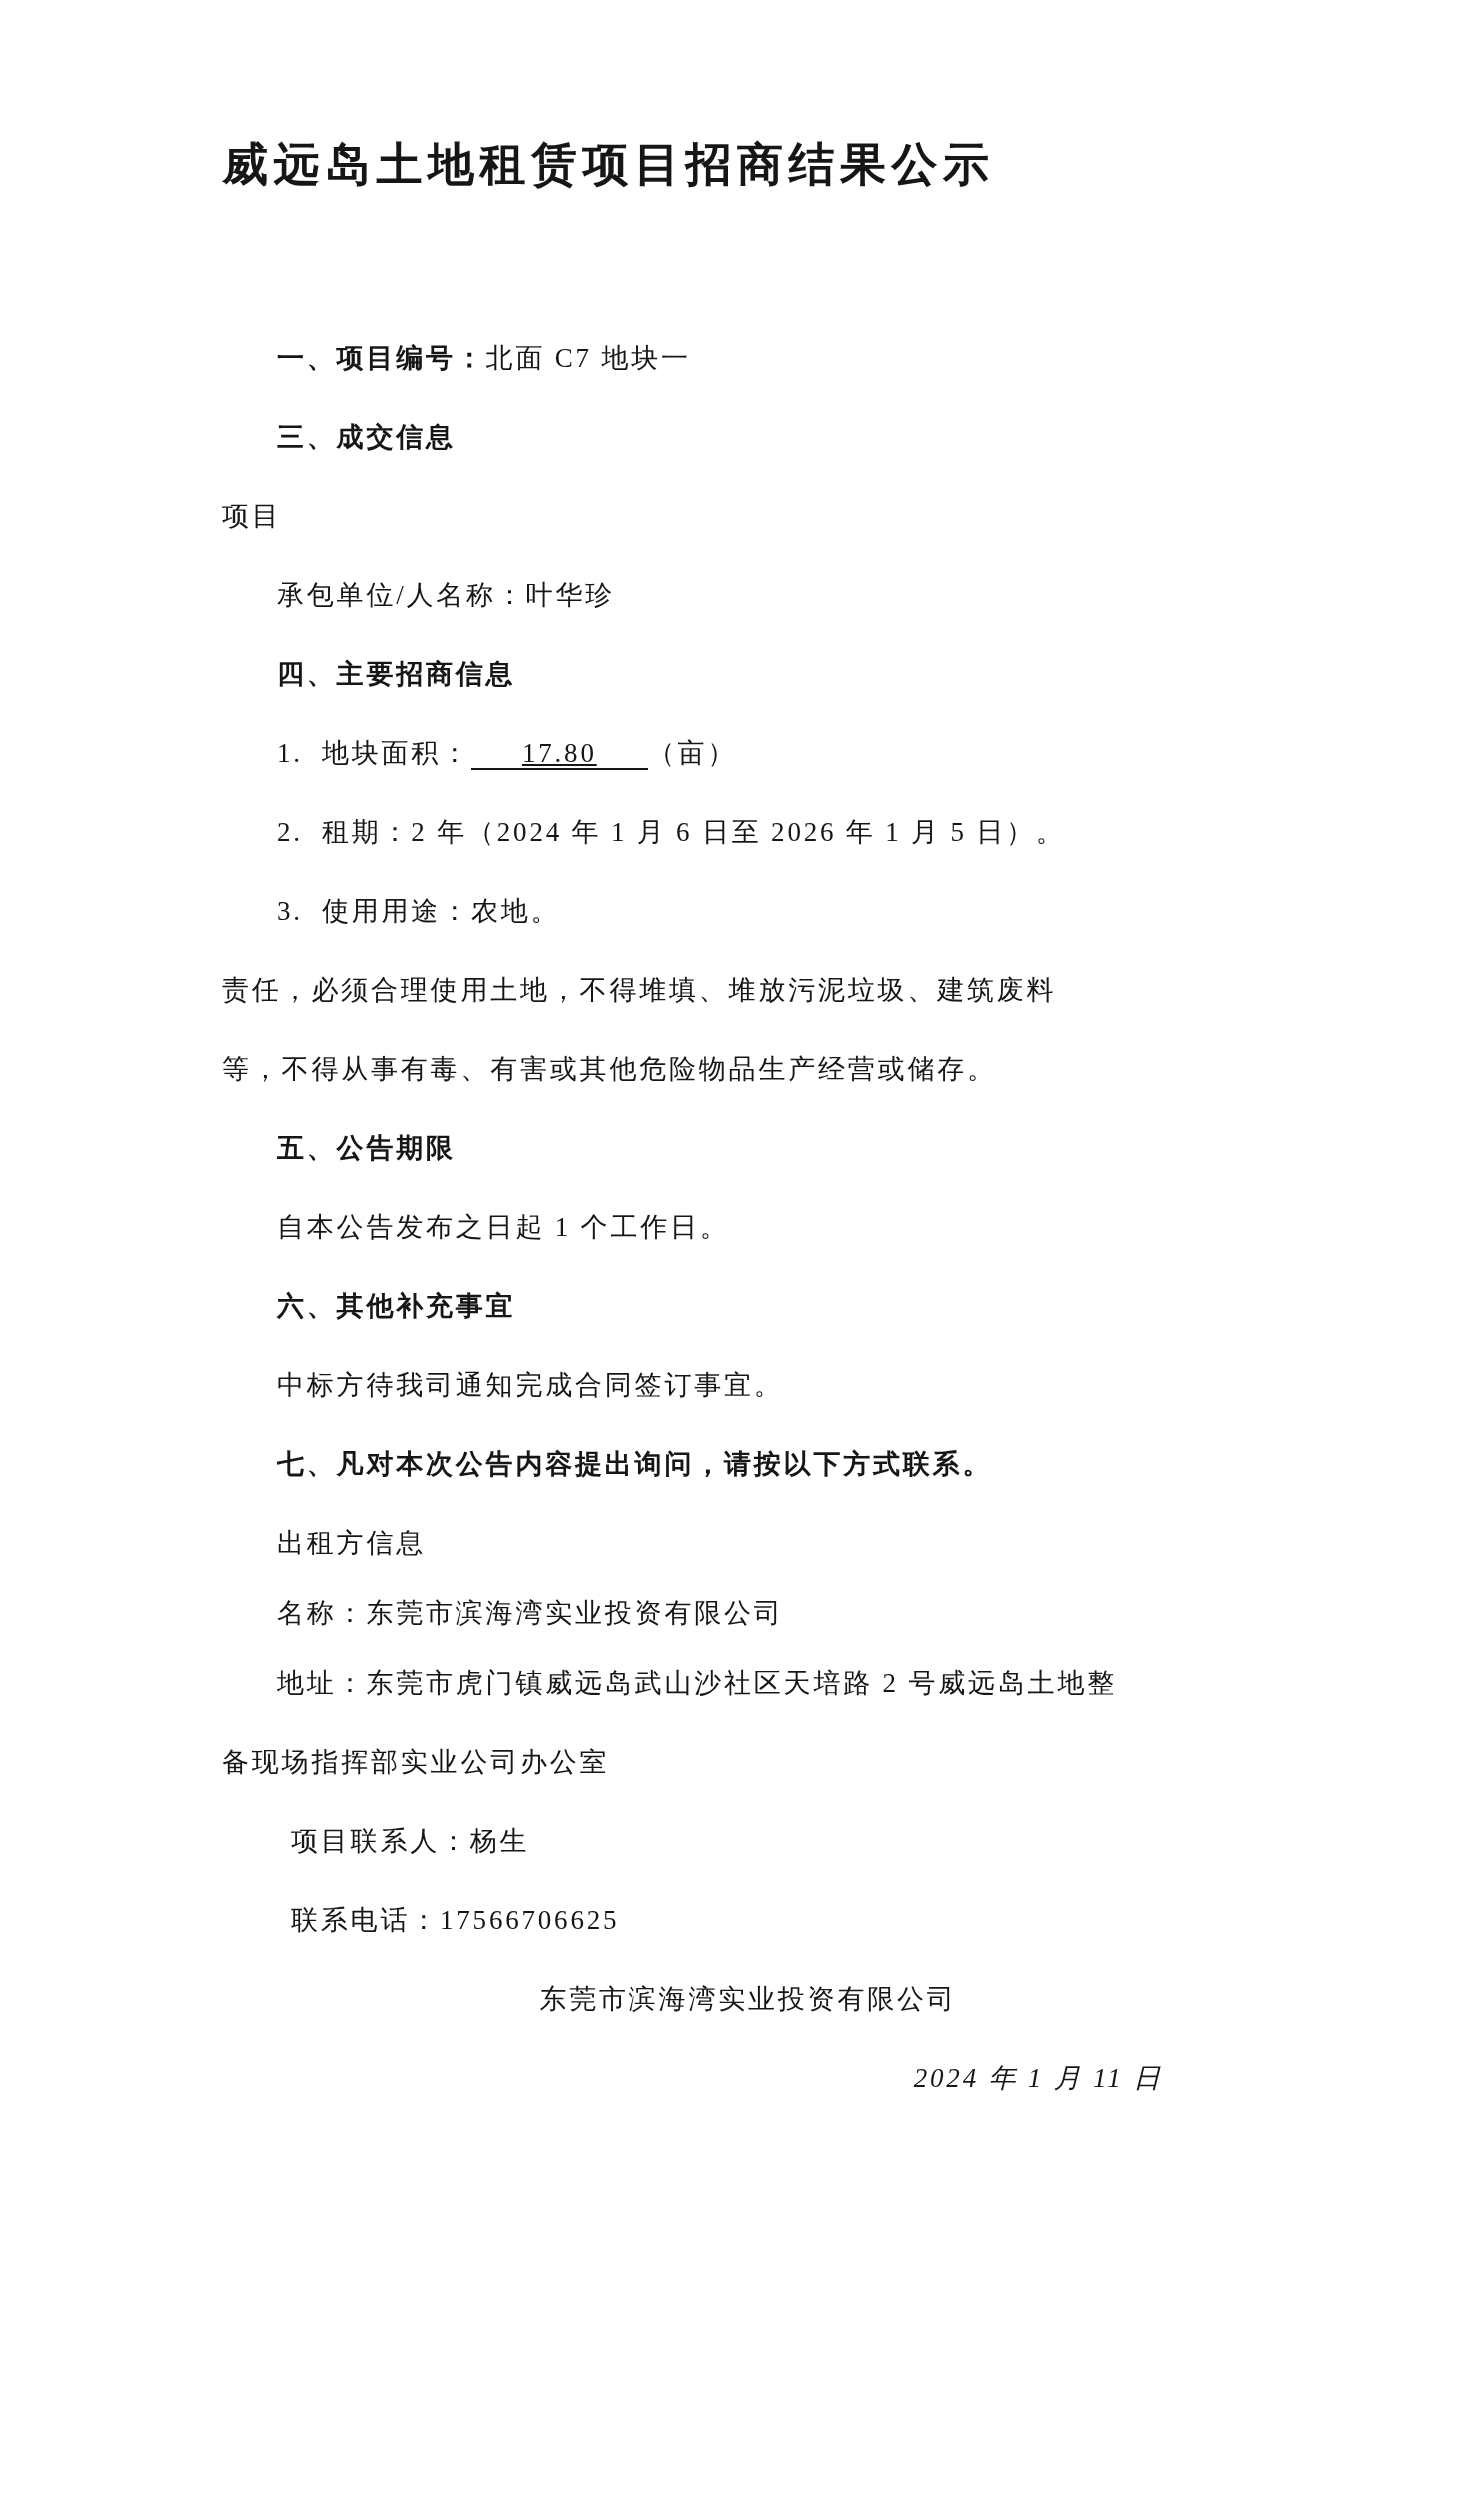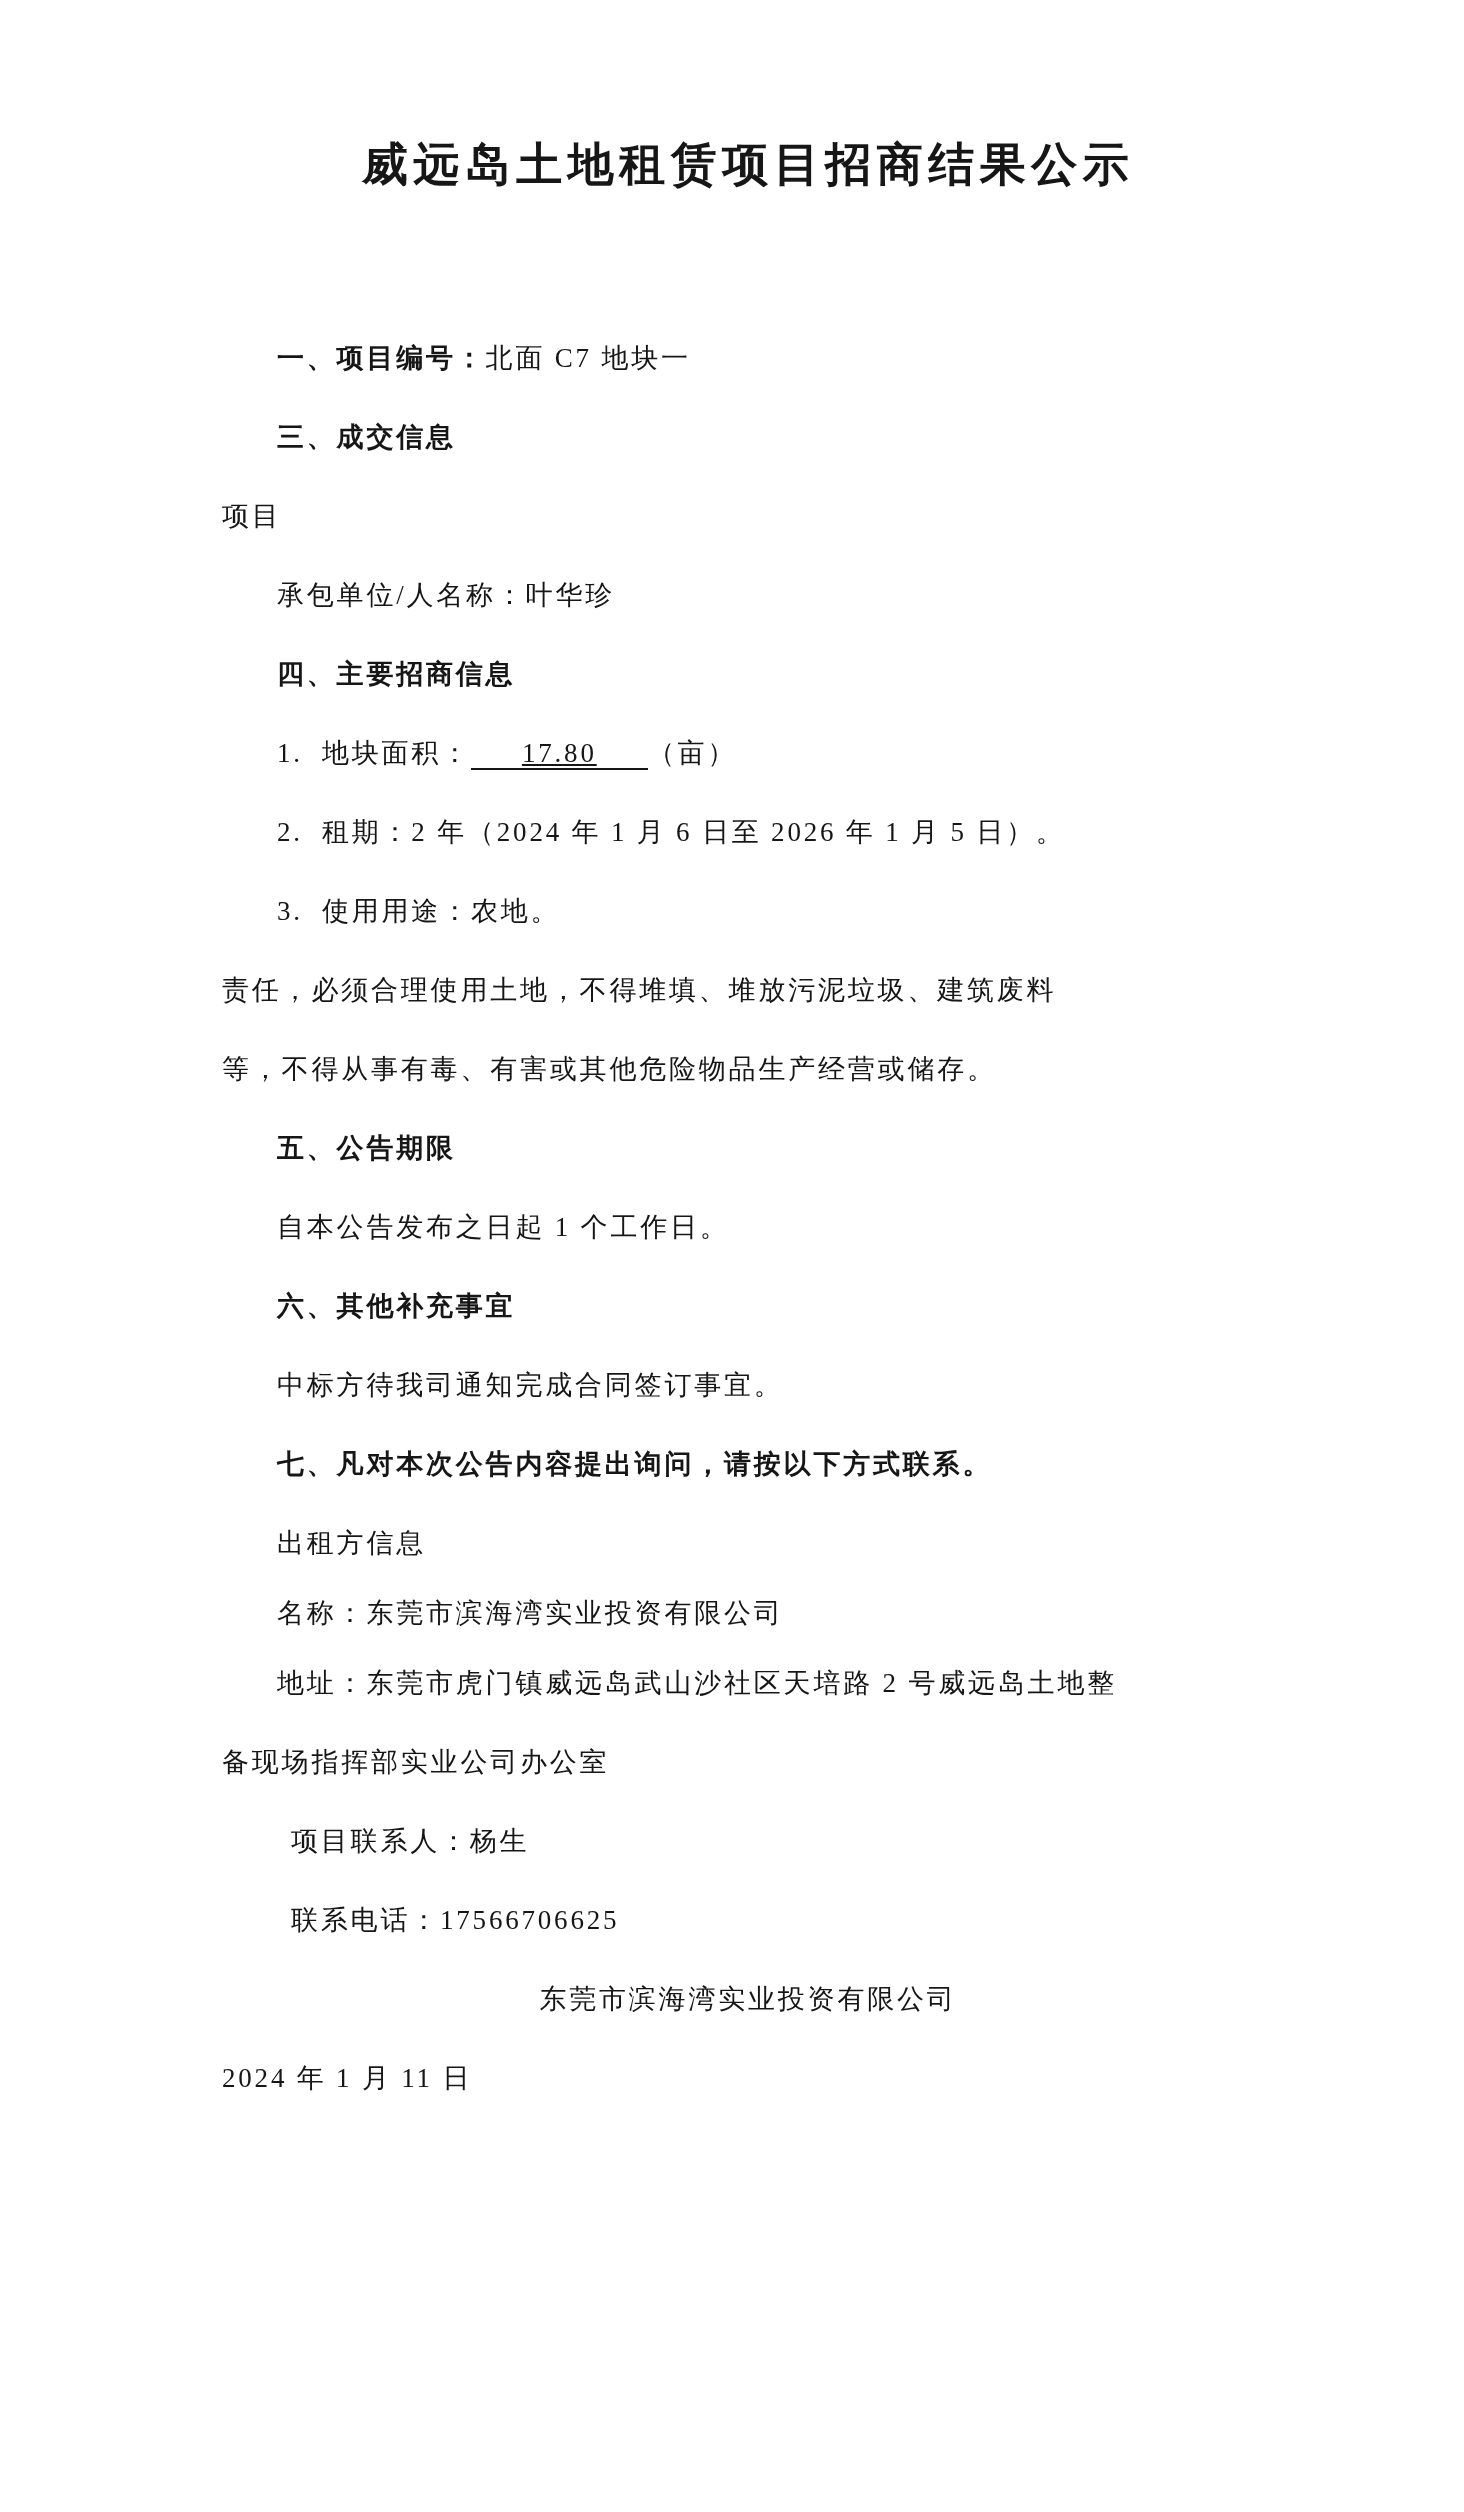--- a/index.html
+++ b/index.html
@@ -14,21 +14,20 @@
   .doc {
     width: 1052px;
     margin-left: 222px;
   }
   .title {
     margin-top: 127px;
     line-height: 76px;
     font-size: 46px;
     font-weight: bold;
     letter-spacing: 5.5px;
-    text-align: center;
     white-space: pre;
   }
   .lines { margin-top: 116px; }
   .line {
     line-height: 79px;
     font-size: 27px;
     letter-spacing: 2.8px;
     white-space: pre;
   }
   .tight { line-height: 61px; }
@@ -38,21 +37,21 @@
   .fill {
     border-bottom: 2.8px solid #161616;
     padding: 0 29.5px;
   }
   .fill-wide {
     border-bottom: 2.8px solid #161616;
     padding: 0 51px;
     text-decoration: underline;
   }
   .sig-company { text-align: center; padding-right: 0; }
-  .sig-date    { text-align: left; padding-right: 111px; }
+  .sig-date    { text-align: right; padding-right: 111px; font-style: italic; }
 </style>
 </head>
 <body>
 
 <div class="doc">
   <div class="title">威远岛土地租赁项目招商结果公示</div>
   <div class="lines">
     <div class="line ind"><span class="b">一、项目编号：</span><span>北面 C7 地块一</span></div>
     <div class="line ind"><span class="b">三、成交信息</span></div>
     <div class="line"><span>项目</span></div>

